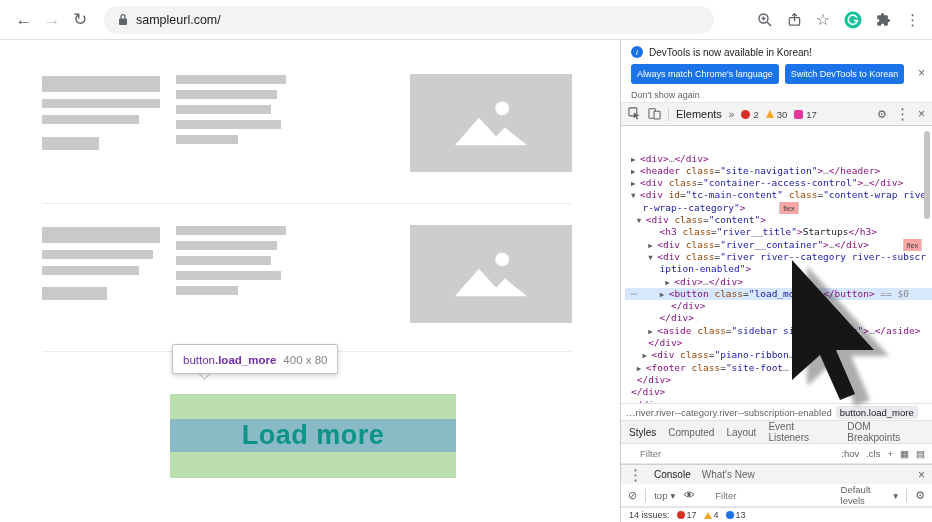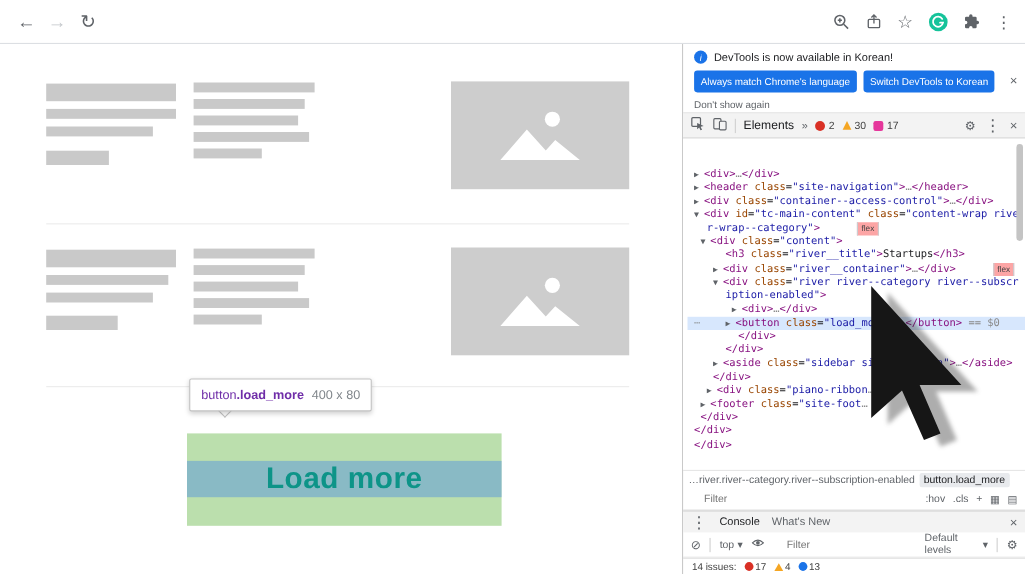--- a/index.html
+++ b/index.html
@@ -125,20 +125,29 @@
 </head>
 <body>
 
 <div class="stage">
 
   <div class="browser-bar">
     <div class="nav-btn">←</div>
     <div class="nav-btn disabled">→</div>
     <div class="nav-btn">↻</div>
 
+    <div class="url-pill">
+      <span class="ric">
+        <svg width="10" height="13" viewBox="0 0 10 13">
+            <rect x="1" y="5.5" width="8" height="6.5" rx="1" fill="#5f6368"></rect>
+            <path d="M3 5.5 V3.6 a2 2 0 0 1 4 0 V5.5" fill="none" stroke="#5f6368" stroke-width="1.3"></path>
+          </svg>
+      </span>
+      <span class="url-text">sampleurl.com/</span>
+    </div>
 
     <div class="right-icons">
       <span class="ric">
         <svg width="16" height="16" viewBox="0 0 16 16" fill="none" stroke="#5f6368" stroke-width="1.4">
             <circle cx="6.5" cy="6.5" r="4.5"></circle>
             <path d="M10 10 L14 14"></path>
             <path d="M4.6 6.5 h3.8 M6.5 4.6 v3.8"></path>
           </svg>
       </span>
       <span class="ric">
@@ -262,20 +271,27 @@
     </div>
 
     <div class="dt-tree">
     <div class="code-line"><span class="sg-a">▶ </span><span class="sg-t">&lt;div&gt;</span><span class="sg-g">…</span><span class="sg-t">&lt;/div&gt;</span></div><div class="code-line"><span class="sg-a">▶ </span><span class="sg-t">&lt;header </span><span class="sg-at">class</span><span class="sg-p">=</span><span class="sg-v">"site-navigation"</span><span class="sg-t">&gt;</span><span class="sg-g">…</span><span class="sg-t">&lt;/header&gt;</span></div><div class="code-line"><span class="sg-a">▶ </span><span class="sg-t">&lt;div </span><span class="sg-at">class</span><span class="sg-p">=</span><span class="sg-v">"container--access-control"</span><span class="sg-t">&gt;</span><span class="sg-g">…</span><span class="sg-t">&lt;/div&gt;</span></div><div class="code-line"><span class="sg-a">▼ </span><span class="sg-t">&lt;div </span><span class="sg-at">id</span><span class="sg-p">=</span><span class="sg-v">"tc-main-content"</span><span class="sg-p"> </span><span class="sg-at">class</span><span class="sg-p">=</span><span class="sg-v">"content-wrap rive</span></div><div class="code-line"><span class="sg-p">  </span><span class="sg-v">r-wrap--category"</span><span class="sg-t">&gt;</span><span class="sg-p"> </span><span class="sg-b">flex</span></div><div class="code-line"><span class="sg-p"> </span><span class="sg-a">▼ </span><span class="sg-t">&lt;div </span><span class="sg-at">class</span><span class="sg-p">=</span><span class="sg-v">"content"</span><span class="sg-t">&gt;</span></div><div class="code-line"><span class="sg-p">     </span><span class="sg-t">&lt;h3 </span><span class="sg-at">class</span><span class="sg-p">=</span><span class="sg-v">"river__title"</span><span class="sg-t">&gt;</span><span class="sg-tx">Startups</span><span class="sg-t">&lt;/h3&gt;</span></div><div class="code-line"><span class="sg-p">   </span><span class="sg-a">▶ </span><span class="sg-t">&lt;div </span><span class="sg-at">class</span><span class="sg-p">=</span><span class="sg-v">"river__container"</span><span class="sg-t">&gt;</span><span class="sg-g">…</span><span class="sg-t">&lt;/div&gt;</span><span class="sg-p"> </span><span class="sg-b">flex</span></div><div class="code-line"><span class="sg-p">   </span><span class="sg-a">▼ </span><span class="sg-t">&lt;div </span><span class="sg-at">class</span><span class="sg-p">=</span><span class="sg-v">"river river--category river--subscr</span></div><div class="code-line"><span class="sg-p">     </span><span class="sg-v">iption-enabled"</span><span class="sg-t">&gt;</span></div><div class="code-line"><span class="sg-p">      </span><span class="sg-a">▶ </span><span class="sg-t">&lt;div&gt;</span><span class="sg-g">…</span><span class="sg-t">&lt;/div&gt;</span></div><div class="code-line sel"><span class="sg-gd">⋯</span><span class="sg-p">    </span><span class="sg-a">▶ </span><span class="sg-t">&lt;button </span><span class="sg-at">class</span><span class="sg-p">=</span><span class="sg-v">"load_more"</span><span class="sg-t">&gt;</span><span class="sg-g">…</span><span class="sg-t">&lt;/button&gt;</span><span class="sg-g"> == $0</span></div><div class="code-line"><span class="sg-p">       </span><span class="sg-t">&lt;/div&gt;</span></div><div class="code-line"><span class="sg-p">     </span><span class="sg-t">&lt;/div&gt;</span></div><div class="code-line"><span class="sg-p">   </span><span class="sg-a">▶ </span><span class="sg-t">&lt;aside </span><span class="sg-at">class</span><span class="sg-p">=</span><span class="sg-v">"sidebar sidebar--main"</span><span class="sg-t">&gt;</span><span class="sg-g">…</span><span class="sg-t">&lt;/aside&gt;</span></div><div class="code-line"><span class="sg-p">   </span><span class="sg-t">&lt;/div&gt;</span></div><div class="code-line"><span class="sg-p">  </span><span class="sg-a">▶ </span><span class="sg-t">&lt;div </span><span class="sg-at">class</span><span class="sg-p">=</span><span class="sg-v">"piano-ribbon</span><span class="sg-g">…</span><span class="sg-t">div&gt;</span></div><div class="code-line"><span class="sg-p"> </span><span class="sg-a">▶ </span><span class="sg-t">&lt;footer </span><span class="sg-at">class</span><span class="sg-p">=</span><span class="sg-v">"site-foot</span><span class="sg-g">…</span></div><div class="code-line"><span class="sg-p"> </span><span class="sg-t">&lt;/div&gt;</span></div><div class="code-line"><span class="sg-t">&lt;/div&gt;</span></div><div class="code-line"><span class="sg-t">&lt;/div&gt;</span></div><div class="tree-scrollbar"></div></div>
 
     <div class="dt-crumbs">
       <span class="crumb-muted">…river.river--category.river--subscription-enabled</span>
       <span class="crumb-sel">button.load_more</span>
     </div>
 
+    <div class="dt-paneltabs">
+      <span class="panel-tab active">Styles</span>
+      <span class="panel-tab">Computed</span>
+      <span class="panel-tab">Layout</span>
+      <span class="panel-tab">Event Listeners</span>
+      <span class="panel-tab">DOM Breakpoints</span>
+    </div>
 
     <div class="dt-filter">
       <input class="filter-input" placeholder="Filter" style="">
       <span class="chip">:hov</span>
       <span class="chip">.cls</span>
       <span class="chip">+</span>
       <span class="chip">▦</span>
       <span class="chip">▤</span>
     </div>
 

